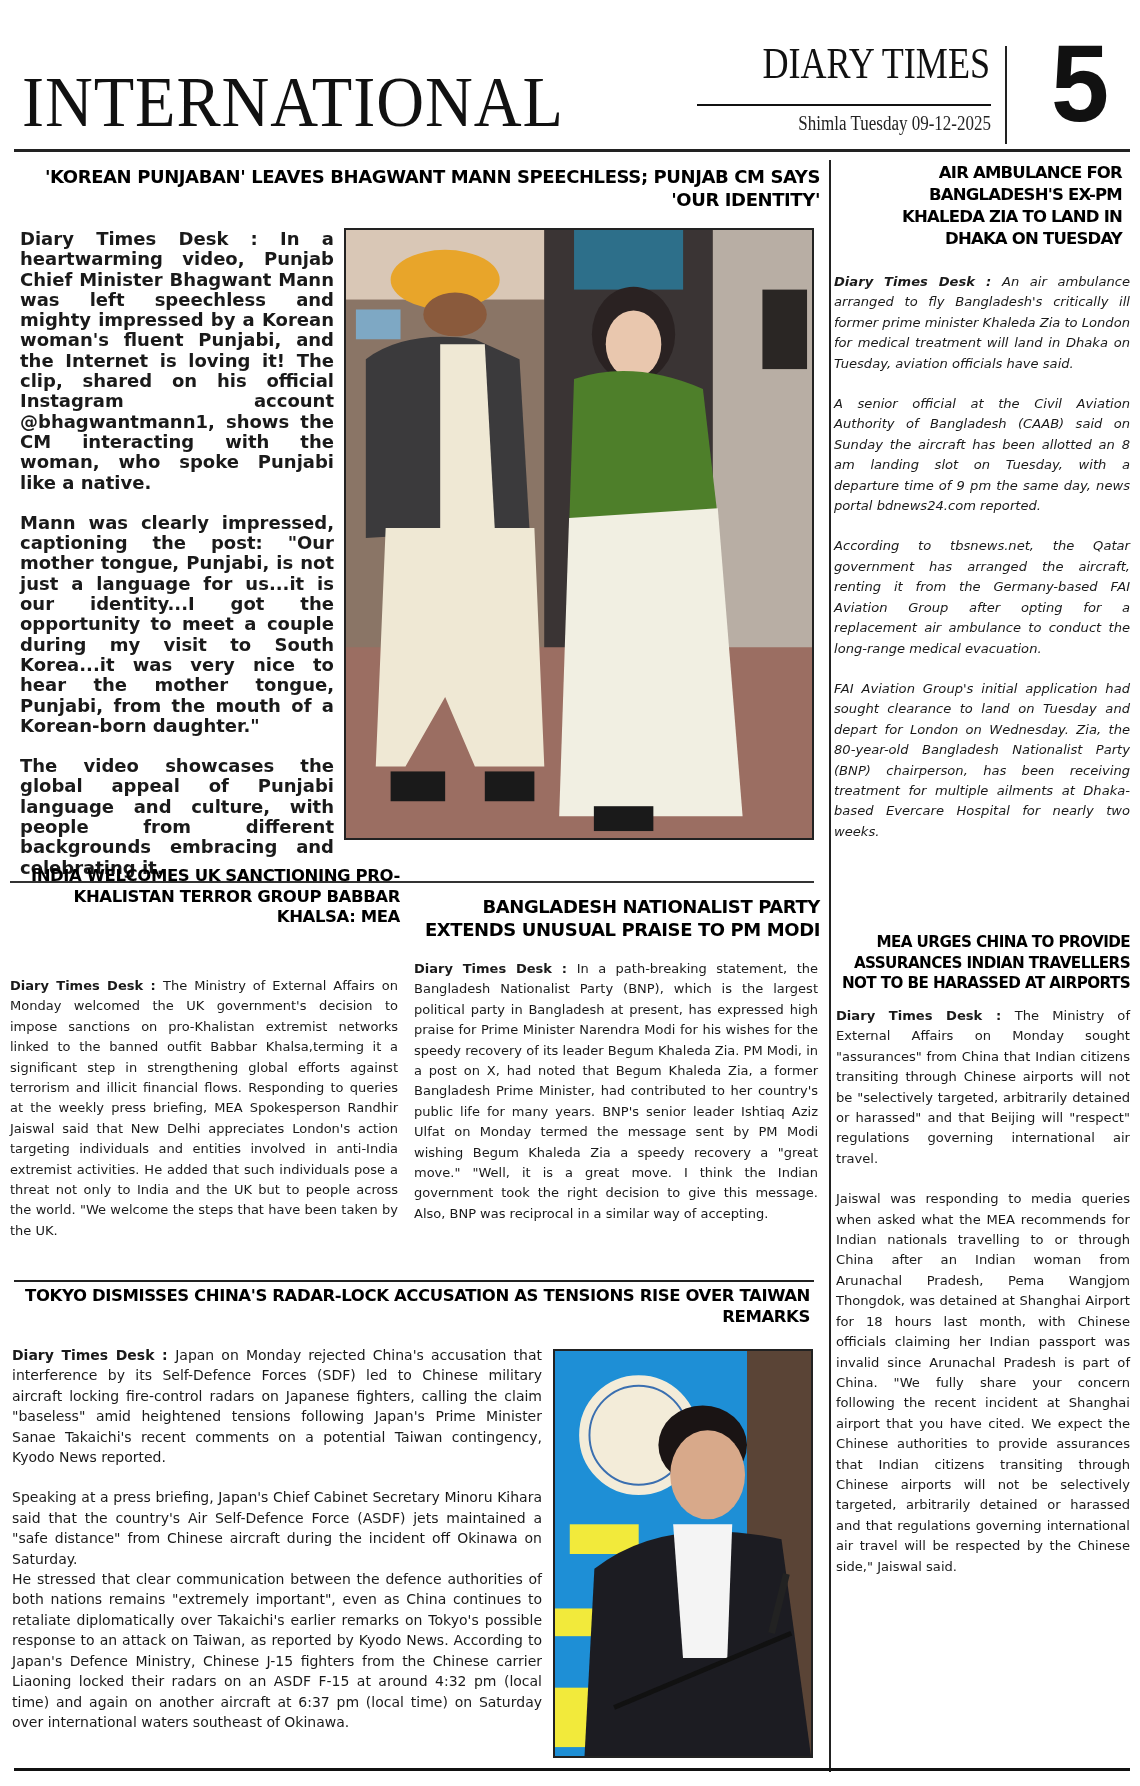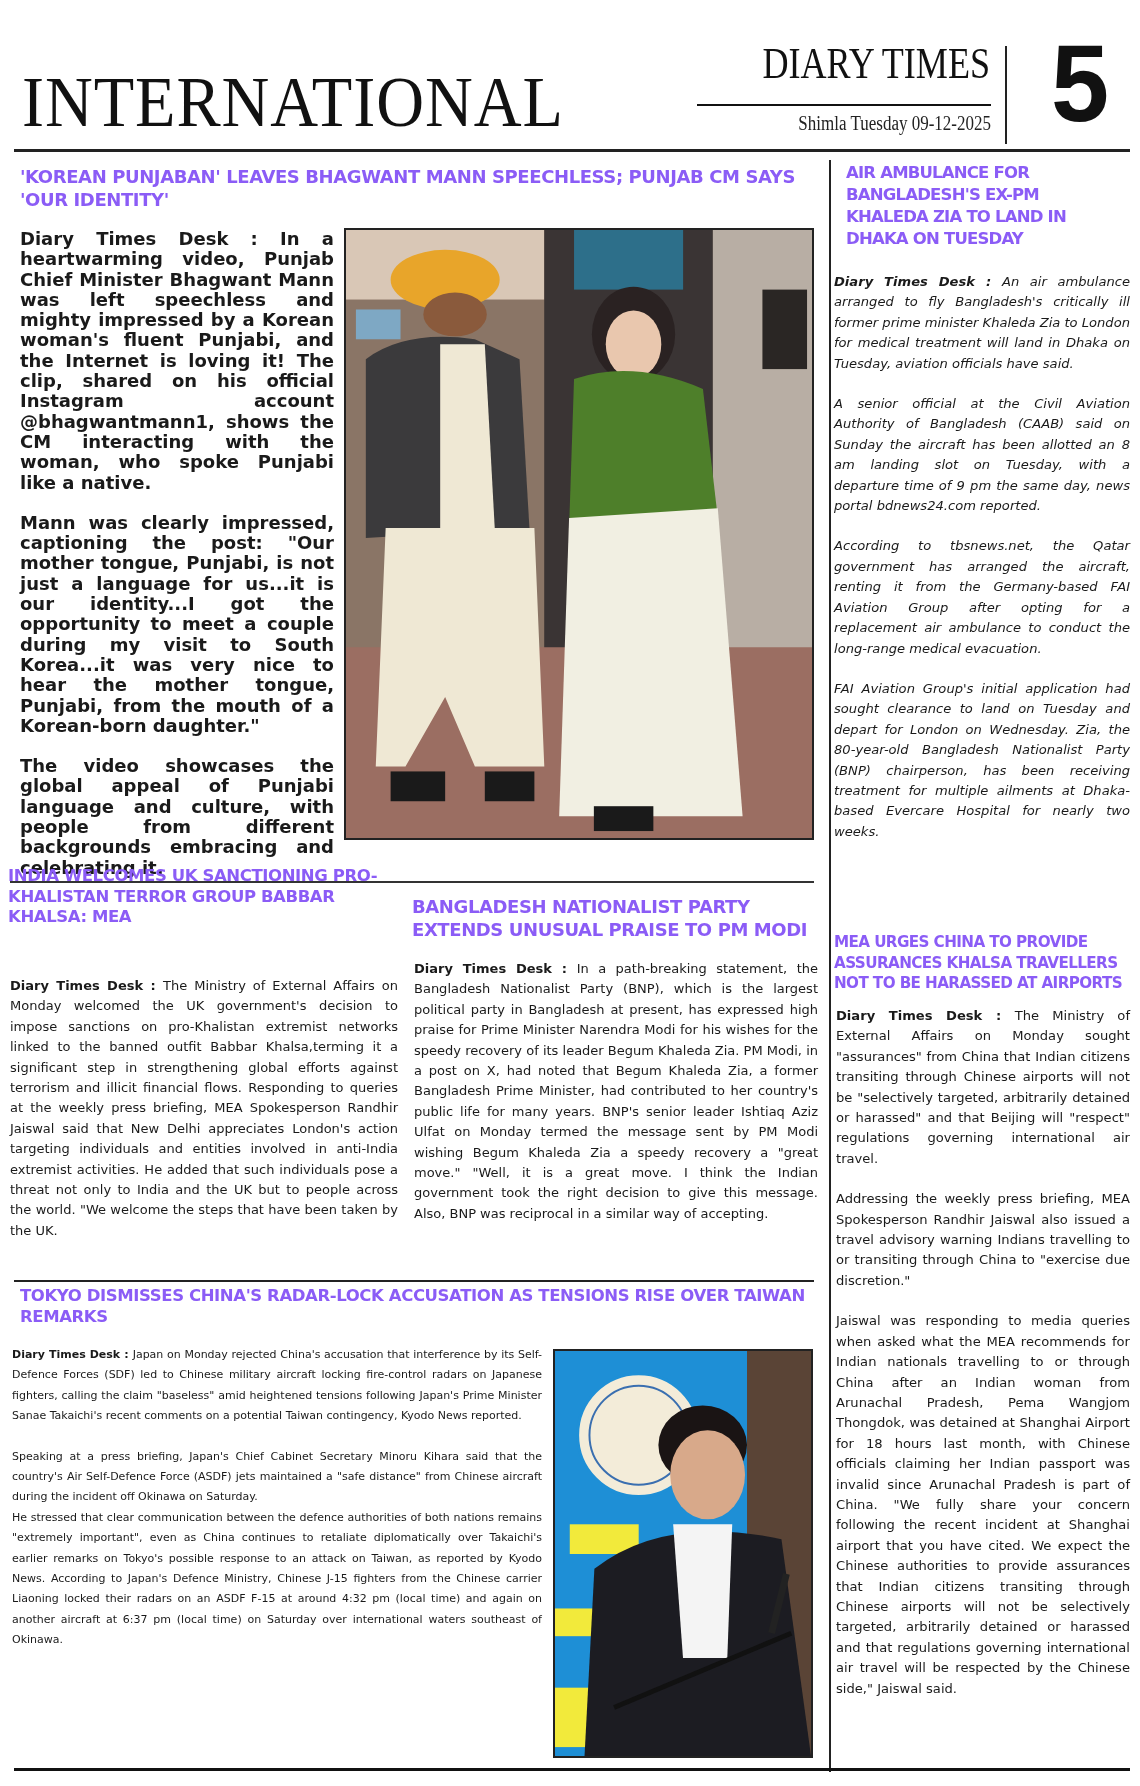--- a/index.html
+++ b/index.html
@@ -11,21 +11,21 @@
   .section-title { left: 22px; top: 66px; font-family: "Liberation Serif", serif; font-size: 72px; letter-spacing: 1px; transform: scaleX(0.92); transform-origin: left; line-height: 1; color: #111; font-weight: 400; }
   .paper-name { left: 700px; top: 42px; width: 290px; text-align: right; font-family: "Liberation Serif", serif; font-size: 44px; transform: scaleX(0.82); transform-origin: right; line-height: 1; }
   .paper-rule { left: 697px; top: 104px; width: 294px; height: 2px; background: #111; }
   .dateline { left: 697px; top: 112px; width: 294px; text-align: right; font-family: "Liberation Serif", serif; font-size: 20px; transform: scaleX(0.85); transform-origin: right; color: #222; }
   .mast-divider { left: 1005px; top: 46px; width: 2px; height: 98px; background: #222; }
   .page-number { left: 1040px; top: 28px; width: 80px; font-family: "Liberation Sans", sans-serif; font-weight: 700; font-size: 110px; line-height: 1; text-align: center; transform: scaleX(0.95); }
   .top-rule { left: 14px; top: 149px; width: 1116px; height: 3px; background: #222; }
 
   .col-divider { left: 829px; top: 160px; width: 2px; height: 1612px; background: #222; }
 
-  .headline { font-family: "DejaVu Sans", sans-serif; font-weight: 700; text-align: left; line-height: 1.25; color: #8b5cf6; letter-spacing: -0.4px; }
+  .headline { font-family: "DejaVu Sans", sans-serif; font-weight: 700; text-align: right; line-height: 1.25; color: #000000; letter-spacing: -0.4px; }
   .body-text { font-family: "DejaVu Sans", sans-serif; font-size: 13.2px; line-height: 20.3px; text-align: justify; color: #1a1a1a; }
   .body-text p { margin-bottom: 20px; }
   .body-text p.tight { margin-bottom: 0; }
   .bold-body { font-weight: 700; font-size: 18px; }
   .desk { font-weight: 700; }
 
   
   .s1-head { left: 20px; top: 166px; width: 800px; font-size: 18px; }
   .s1-body { left: 20px; top: 229px; width: 314px; }
   .s1-photo { left: 344px; top: 228px; width: 470px; height: 612px; border: 2px solid #222; overflow: hidden; }
@@ -37,21 +37,21 @@
   .s2-body { left: 10px; top: 976px; width: 388px; font-size: 13px; line-height: 20.4px; }
 
   
   .s3-head { left: 412px; top: 896px; width: 408px; font-size: 18px; }
   .s3-body { left: 414px; top: 959px; width: 404px; font-size: 13px; line-height: 20.4px; }
 
   .lower-rule { left: 14px; top: 1280px; width: 800px; height: 2px; background: #222; }
 
   
   .s4-head { left: 20px; top: 1286px; width: 790px; font-size: 16.5px; }
-  .s4-body { left: 12px; top: 1345px; width: 530px; font-size: 11px; line-height: 20.4px; }
+  .s4-body { left: 12px; top: 1345px; width: 530px; font-size: 14px; line-height: 20.4px; }
   .s4-photo { left: 553px; top: 1349px; width: 260px; height: 409px; border: 2px solid #222; overflow: hidden; }
 
   .bottom-rule { left: 14px; top: 1768px; width: 1116px; height: 3px; background: #111; }
 
   
   .s5-head { left: 846px; top: 162px; width: 276px; font-size: 16.5px; font-weight: 900; letter-spacing: -0.8px; line-height: 1.34; }
   .s5-body { left: 834px; top: 272px; width: 296px; font-size: 13.1px; line-height: 20.4px; font-style: italic; }
   .s6-head { left: 834px; top: 932px; width: 296px; font-size: 15.2px; letter-spacing: -0.6px; line-height: 1.36; }
   .s6-body { left: 836px; top: 1006px; width: 294px; font-size: 13.1px; line-height: 20.4px; }
 
@@ -144,20 +144,19 @@
 </div>
 
 <div class="abs headline s5-head">AIR AMBULANCE FOR BANGLADESH'S EX-PM KHALEDA ZIA TO LAND IN DHAKA ON TUESDAY</div>
 <div class="abs body-text s5-body">
   <p><span class="desk">Diary Times Desk : </span><span>An air ambulance arranged to fly Bangladesh's critically ill former prime minister Khaleda Zia to London for medical treatment will land in Dhaka on Tuesday, aviation officials have said.</span></p>
   <p>A senior official at the Civil Aviation Authority of Bangladesh (CAAB) said on Sunday the aircraft has been allotted an 8 am landing slot on Tuesday, with a departure time of 9 pm the same day, news portal bdnews24.com reported.</p>
   <p>According to tbsnews.net, the Qatar government has arranged the aircraft, renting it from the Germany-based FAI Aviation Group after opting for a replacement air ambulance to conduct the long-range medical evacuation.</p>
   <p class="tight">FAI Aviation Group's initial application had sought clearance to land on Tuesday and depart for London on Wednesday. Zia, the 80-year-old Bangladesh Nationalist Party (BNP) chairperson, has been receiving treatment for multiple ailments at Dhaka-based Evercare Hospital for nearly two weeks.</p>
 </div>
 
-<div class="abs headline s6-head">MEA URGES CHINA TO PROVIDE ASSURANCES KHALSA TRAVELLERS NOT TO BE HARASSED AT AIRPORTS</div>
+<div class="abs headline s6-head">MEA URGES CHINA TO PROVIDE ASSURANCES INDIAN TRAVELLERS NOT TO BE HARASSED AT AIRPORTS</div>
 <div class="abs body-text s6-body">
   <p><span class="desk">Diary Times Desk : </span><span>The Ministry of External Affairs on Monday sought "assurances" from China that Indian citizens transiting through Chinese airports will not be "selectively targeted, arbitrarily detained or harassed" and that Beijing will "respect" regulations governing international air travel.</span></p>
-  <p>Addressing the weekly press briefing, MEA Spokesperson Randhir Jaiswal also issued a travel advisory warning Indians travelling to or transiting through China to "exercise due discretion."</p>
   <p class="tight">Jaiswal was responding to media queries when asked what the MEA recommends for Indian nationals travelling to or through China after an Indian woman from Arunachal Pradesh, Pema Wangjom Thongdok, was detained at Shanghai Airport for 18 hours last month, with Chinese officials claiming her Indian passport was invalid since Arunachal Pradesh is part of China. "We fully share your concern following the recent incident at Shanghai airport that you have cited. We expect the Chinese authorities to provide assurances that Indian citizens transiting through Chinese airports will not be selectively targeted, arbitrarily detained or harassed and that regulations governing international air travel will be respected by the Chinese side," Jaiswal said.</p>
 </div>
 
 <div class="abs bottom-rule"></div>
 
 </body></html>

